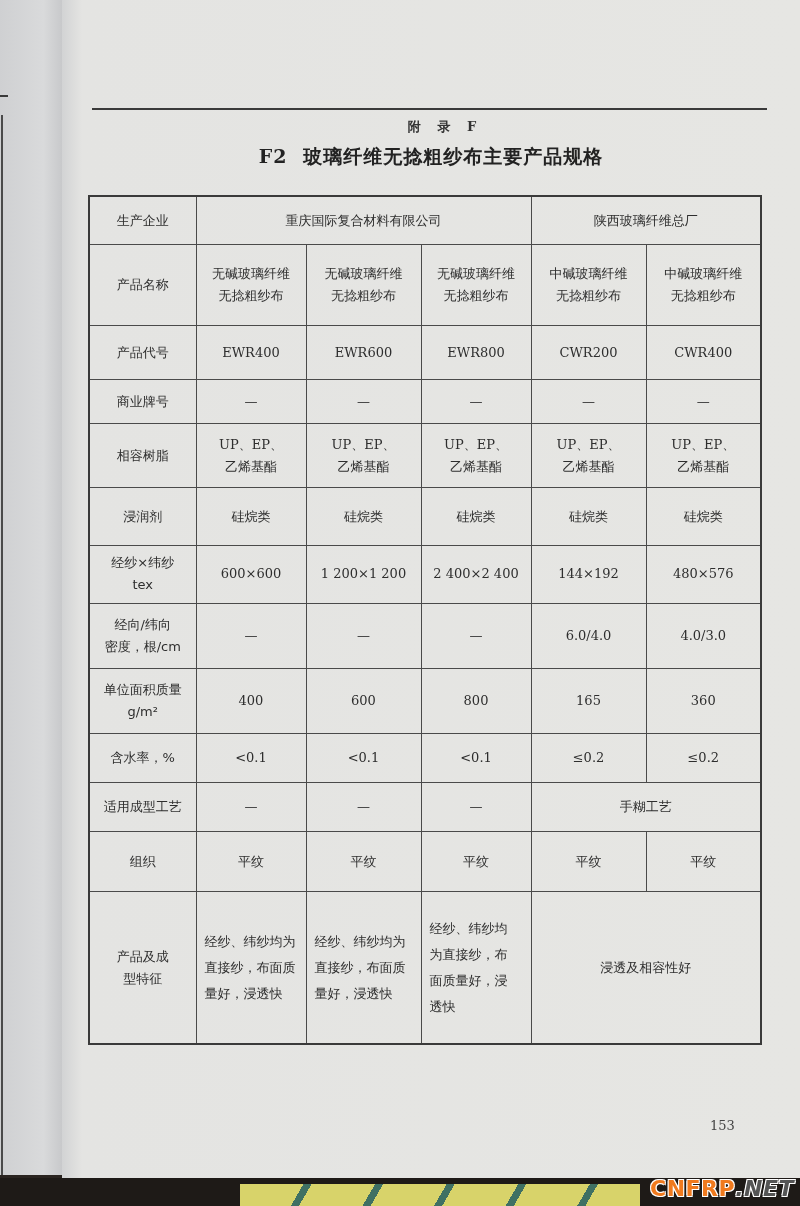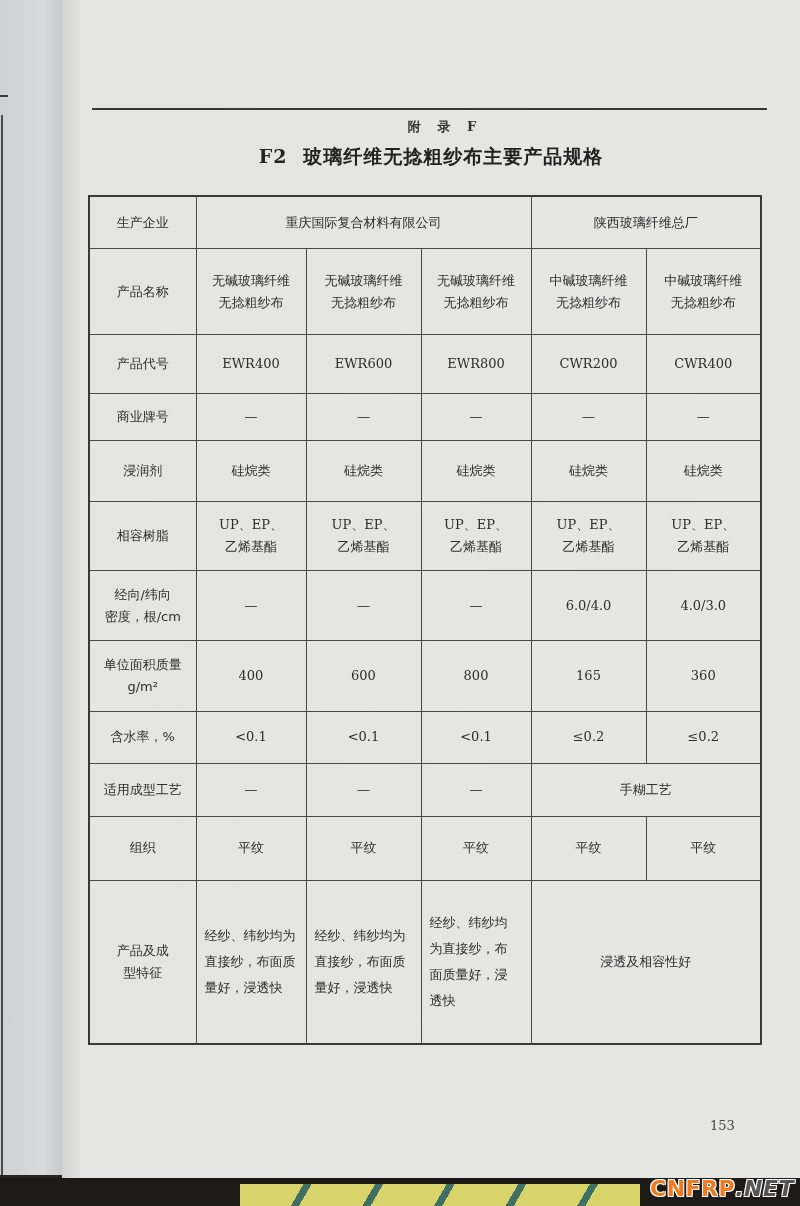--- a/index.html
+++ b/index.html
@@ -152,63 +152,84 @@
           <td>
             <span class="cell-line">—</span>
           </td>
           <td>
             <span class="cell-line">—</span>
           </td>
           <td>
             <span class="cell-line">—</span>
           </td>
         </tr>
+        <tr style="height: 59px;">
+          <td class="hd">
+            <span class="cell-line">相容树脂</span>
+          </td>
+          <td>
+            <span class="cell-line">UP、EP、</span>
+            <span class="cell-line">乙烯基酯</span>
+          </td>
+          <td>
+            <span class="cell-line">UP、EP、</span>
+            <span class="cell-line">乙烯基酯</span>
+          </td>
+          <td>
+            <span class="cell-line">UP、EP、</span>
+            <span class="cell-line">乙烯基酯</span>
+          </td>
+          <td>
+            <span class="cell-line">UP、EP、</span>
+            <span class="cell-line">乙烯基酯</span>
+          </td>
+          <td>
+            <span class="cell-line">UP、EP、</span>
+            <span class="cell-line">乙烯基酯</span>
+          </td>
+        </tr>
         <tr style="height: 53px;">
           <td class="hd">
             <span class="cell-line">浸润剂</span>
           </td>
           <td>
             <span class="cell-line">硅烷类</span>
           </td>
           <td>
             <span class="cell-line">硅烷类</span>
           </td>
           <td>
             <span class="cell-line">硅烷类</span>
           </td>
           <td>
             <span class="cell-line">硅烷类</span>
           </td>
           <td>
             <span class="cell-line">硅烷类</span>
           </td>
         </tr>
-        <tr style="height: 59px;">
-          <td class="hd">
-            <span class="cell-line">相容树脂</span>
-          </td>
-          <td>
-            <span class="cell-line">UP、EP、</span>
-            <span class="cell-line">乙烯基酯</span>
-          </td>
-          <td>
-            <span class="cell-line">UP、EP、</span>
-            <span class="cell-line">乙烯基酯</span>
-          </td>
-          <td>
-            <span class="cell-line">UP、EP、</span>
-            <span class="cell-line">乙烯基酯</span>
-          </td>
-          <td>
-            <span class="cell-line">UP、EP、</span>
-            <span class="cell-line">乙烯基酯</span>
-          </td>
-          <td>
-            <span class="cell-line">UP、EP、</span>
-            <span class="cell-line">乙烯基酯</span>
+        <tr style="height: 53px;">
+          <td class="hd">
+            <span class="cell-line">经纱×纬纱</span>
+            <span class="cell-line">tex</span>
+          </td>
+          <td>
+            <span class="cell-line">600×600</span>
+          </td>
+          <td>
+            <span class="cell-line">1 200×1 200</span>
+          </td>
+          <td>
+            <span class="cell-line">2 400×2 400</span>
+          </td>
+          <td>
+            <span class="cell-line">144×192</span>
+          </td>
+          <td>
+            <span class="cell-line">480×576</span>
           </td>
         </tr>
         <tr style="height: 60px;">
           <td class="hd">
             <span class="cell-line">经向/纬向</span>
             <span class="cell-line">密度，根/cm</span>
           </td>
           <td>
             <span class="cell-line">—</span>
           </td>

